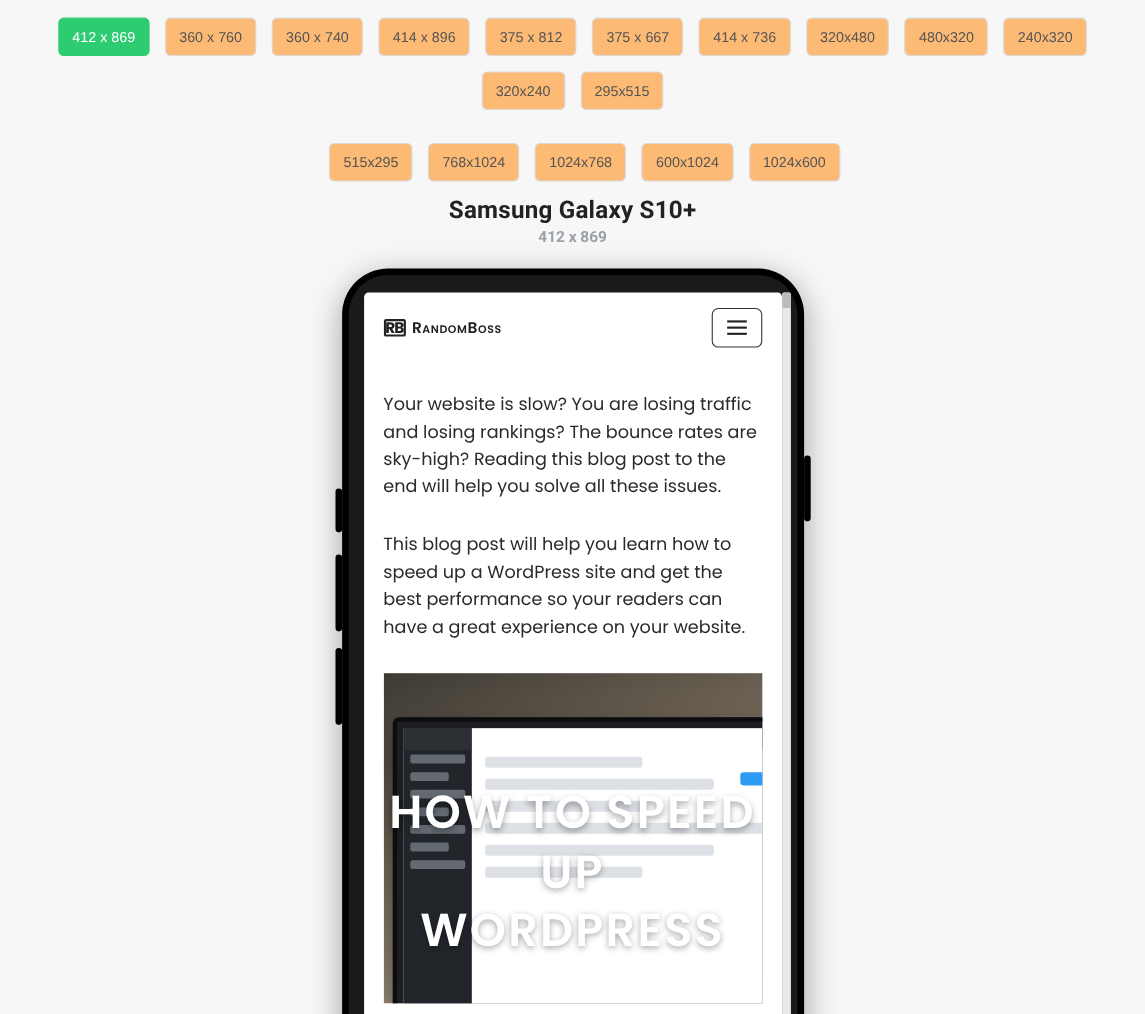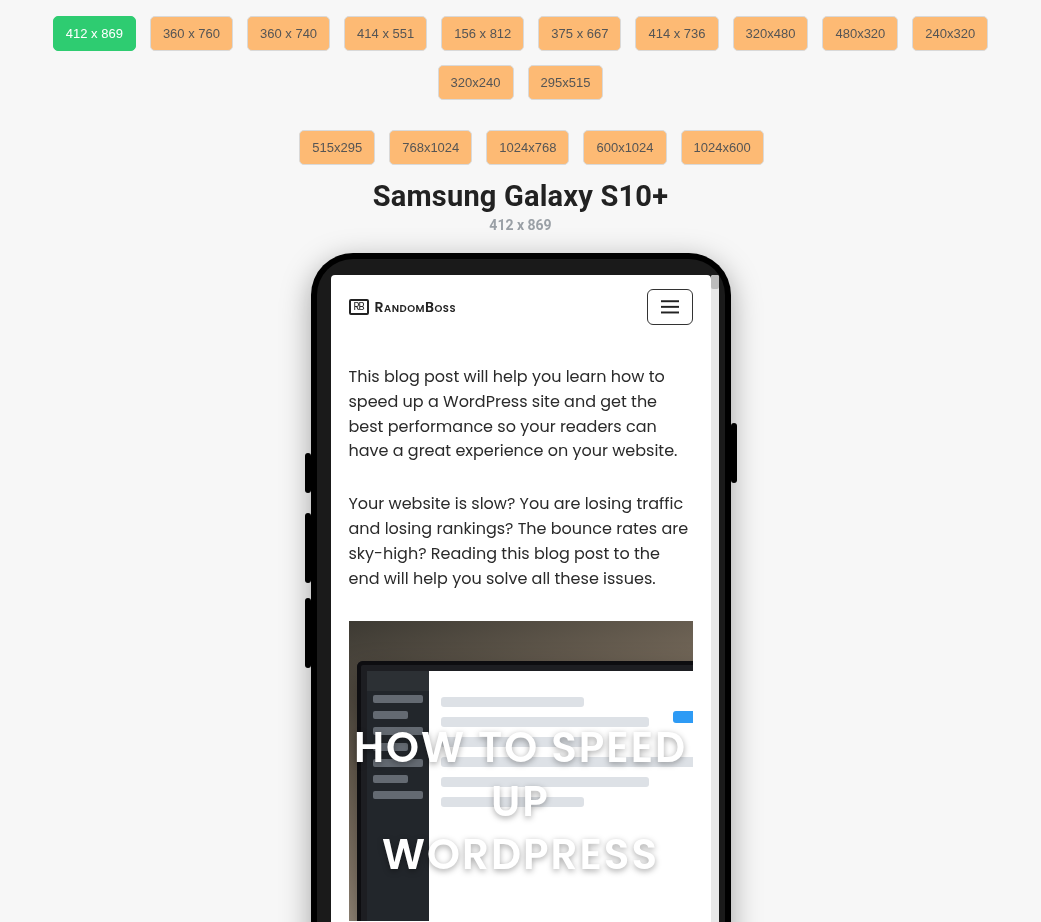--- a/index.html
+++ b/index.html
@@ -40,21 +40,21 @@
   .res-bar-row2 {
     margin-top: 14px;
     padding-left: 32px;
   }
 
   .device-heading {
     text-align: center;
     margin-top: 14px;
   }
   .device-heading h2 {
-    font-size: 29px;
+    font-size: 22px;
     font-weight: 700;
     color: #222;
     letter-spacing: .2px;
   }
   .device-heading .dim {
     color: #9aa0a6;
     font-weight: 700;
     font-size: 14px;
     margin-top: 4px;
   }
@@ -134,22 +134,22 @@
     gap: 6px;
     color: #222;
     font-weight: 600;
   }
   .logo .rb {
     width: 20px; height: 16px;
     border: 2px solid #222;
     display: inline-flex;
     align-items: center;
     justify-content: center;
-    font-size: 10px;
-    font-weight: 400;
+    font-size: 14px;
+    font-weight: 700;
     border-radius: 2px;
     letter-spacing: -1px;
   }
   .logo .brand {
     font-size: 14px;
     font-variant: small-caps;
     letter-spacing: .5px;
   }
   .hamburger {
     width: 46px; height: 36px;
@@ -256,22 +256,22 @@
     font-family: Poppins, Arial, sans-serif;
   }
 </style>
 </head>
 <body>
 
 <div class="res-bar" id="row1">
     <button class="res-btn active">412 x 869</button>
     <button class="res-btn">360 x 760</button>
     <button class="res-btn">360 x 740</button>
-    <button class="res-btn">414 x 551</button>
-    <button class="res-btn">156 x 812</button>
+    <button class="res-btn">414 x 896</button>
+    <button class="res-btn">375 x 812</button>
     <button class="res-btn">375 x 667</button>
     <button class="res-btn">414 x 736</button>
     <button class="res-btn">320x480</button>
     <button class="res-btn">480x320</button>
     <button class="res-btn">240x320</button>
     <button class="res-btn">320x240</button>
     <button class="res-btn">295x515</button>
   </div>
 <div class="res-bar res-bar-row2" id="row2">
     <button class="res-btn">515x295</button>
@@ -305,22 +305,22 @@
             <svg viewBox="0 0 24 18">
               <rect x="0" y="0" width="24" height="2.6" fill="#222"></rect>
               <rect x="0" y="7.5" width="24" height="2.6" fill="#222"></rect>
               <rect x="0" y="15" width="24" height="2.6" fill="#222"></rect>
             </svg>
           </div>
         </div>
 
 
         <div class="post-body">
+          <p>Your website is slow? You are losing traffic and losing rankings? The bounce rates are sky-high? Reading this blog post to the end will help you solve all these issues.</p>
           <p>This blog post will help you learn how to speed up a WordPress site and get the best performance so your readers can have a great experience on your website.</p>
-          <p>Your website is slow? You are losing traffic and losing rankings? The bounce rates are sky-high? Reading this blog post to the end will help you solve all these issues.</p>
         </div>
 
         <div class="hero">
           <div class="laptop">
             <div class="lap-screen">
               <div class="lap-top"></div>
               <div class="lap-side">
                 <div class="row"></div>
                   <div class="row small"></div>
                   <div class="row"></div>

